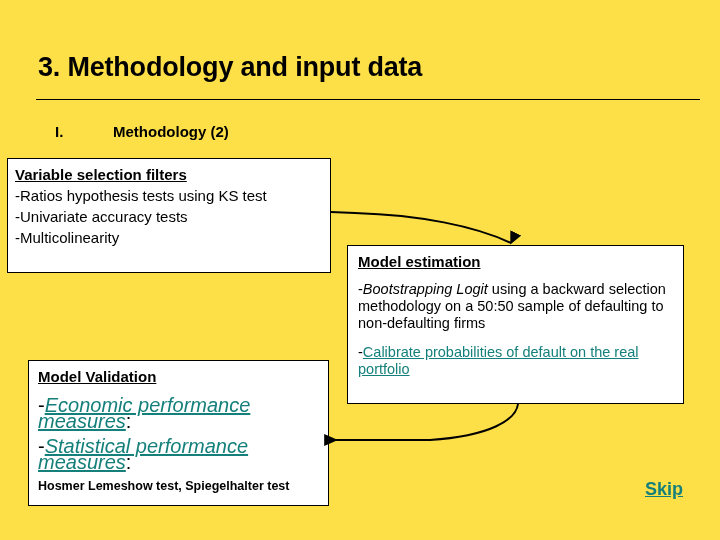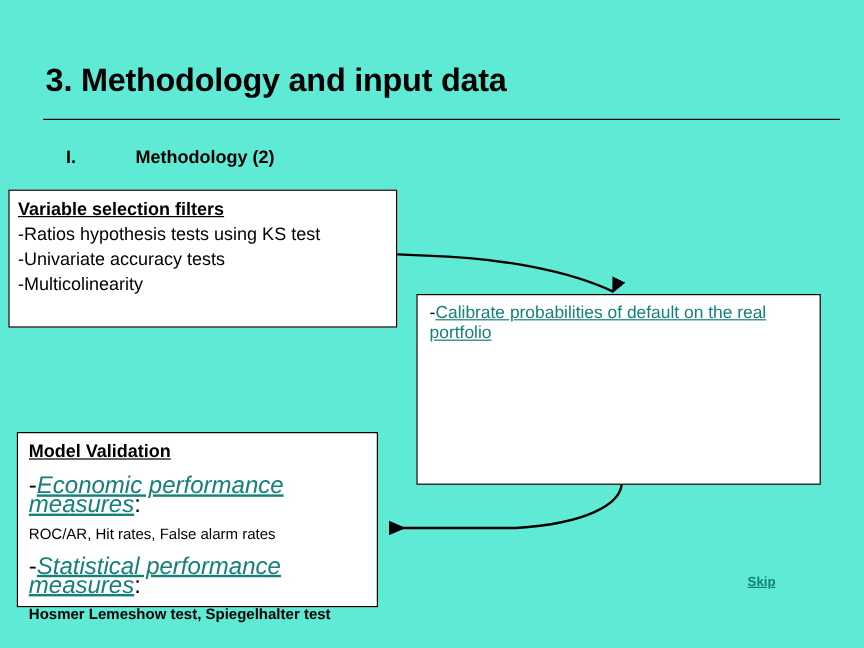--- a/index.html
+++ b/index.html
@@ -4,21 +4,21 @@
 <style>
   html, body {
     margin: 0;
     padding: 0;
     background: #ffffff;
   }
   #slide {
     position: relative;
     width: 720px;
     height: 540px;
-    background: #5eead4;
+    background: #fde047;
     font-family: "Liberation Sans", sans-serif;
     color: #000000;
     overflow: hidden;
   }
 
   
   #slide-title {
     position: absolute;
     left: 38px;
     top: 52px;
@@ -103,21 +103,21 @@
     font-size: 15px;
     margin-bottom: 11px;
   }
   #box-estimation .para {
     margin-bottom: 12px;
     width: 312px;
   }
 
   
   #box-validation {
-    left: 14px;
+    left: 28px;
     top: 360px;
     width: 301px;
     height: 146px;
     padding: 8px 12px 0 9px;
     font-size: 14px;
     line-height: 16px;
   }
   #box-validation .box-heading {
     font-size: 15px;
     margin-bottom: 12px;
@@ -143,23 +143,23 @@
     left: 0;
     top: 0;
     width: 720px;
     height: 540px;
     pointer-events: none;
   }
 
   
   #skip-link {
     position: absolute;
-    left: 623px;
+    left: 645px;
     top: 479px;
-    font-size: 11px;
+    font-size: 18px;
     font-weight: bold;
     color: #15807b;
     text-decoration: underline;
     cursor: pointer;
   }
 </style>
 </head>
 <body>
 
 <div id="slide">
@@ -176,32 +176,35 @@
     </div>
     <div class="line">
       <span class="dash">-</span><span>Univariate accuracy tests</span>
     </div>
     <div class="line">
       <span class="dash">-</span><span>Multicolinearity</span>
     </div>
   </div>
 
   <div id="box-estimation" class="box">
+    <div class="box-heading">Model estimation</div>
+    <div class="para">
+      <span class="dash">-</span><span class="ital">Bootstrapping Logit</span><span> using a backward selection methodology on a 50:50 sample of defaulting to non-defaulting firms</span>
+    </div>
     <div class="line">
       <span class="dash">-</span><span class="lnk">Calibrate probabilities of default on the real portfolio</span>
     </div>
   </div>
 
   <div id="box-validation" class="box">
     <div class="box-heading">Model Validation</div>
 
     <div class="measure-head">
       <span class="dash">-</span><span class="lnk ital">Economic performance measures</span><span>:</span>
     </div>
-    <div class="measure-body">ROC/AR, Hit rates, False alarm rates</div>
 
     <div class="measure-head">
       <span class="dash">-</span><span class="lnk ital">Statistical performance measures</span><span>:</span>
     </div>
     <div class="measure-body last">Hosmer Lemeshow test, Spiegelhalter test</div>
   </div>
 
   <svg id="connectors" viewBox="0 0 720 540">
     <defs>
       <marker id="arrowhead-down" markerWidth="7" markerHeight="7" refX="3" refY="5.6" orient="auto">

